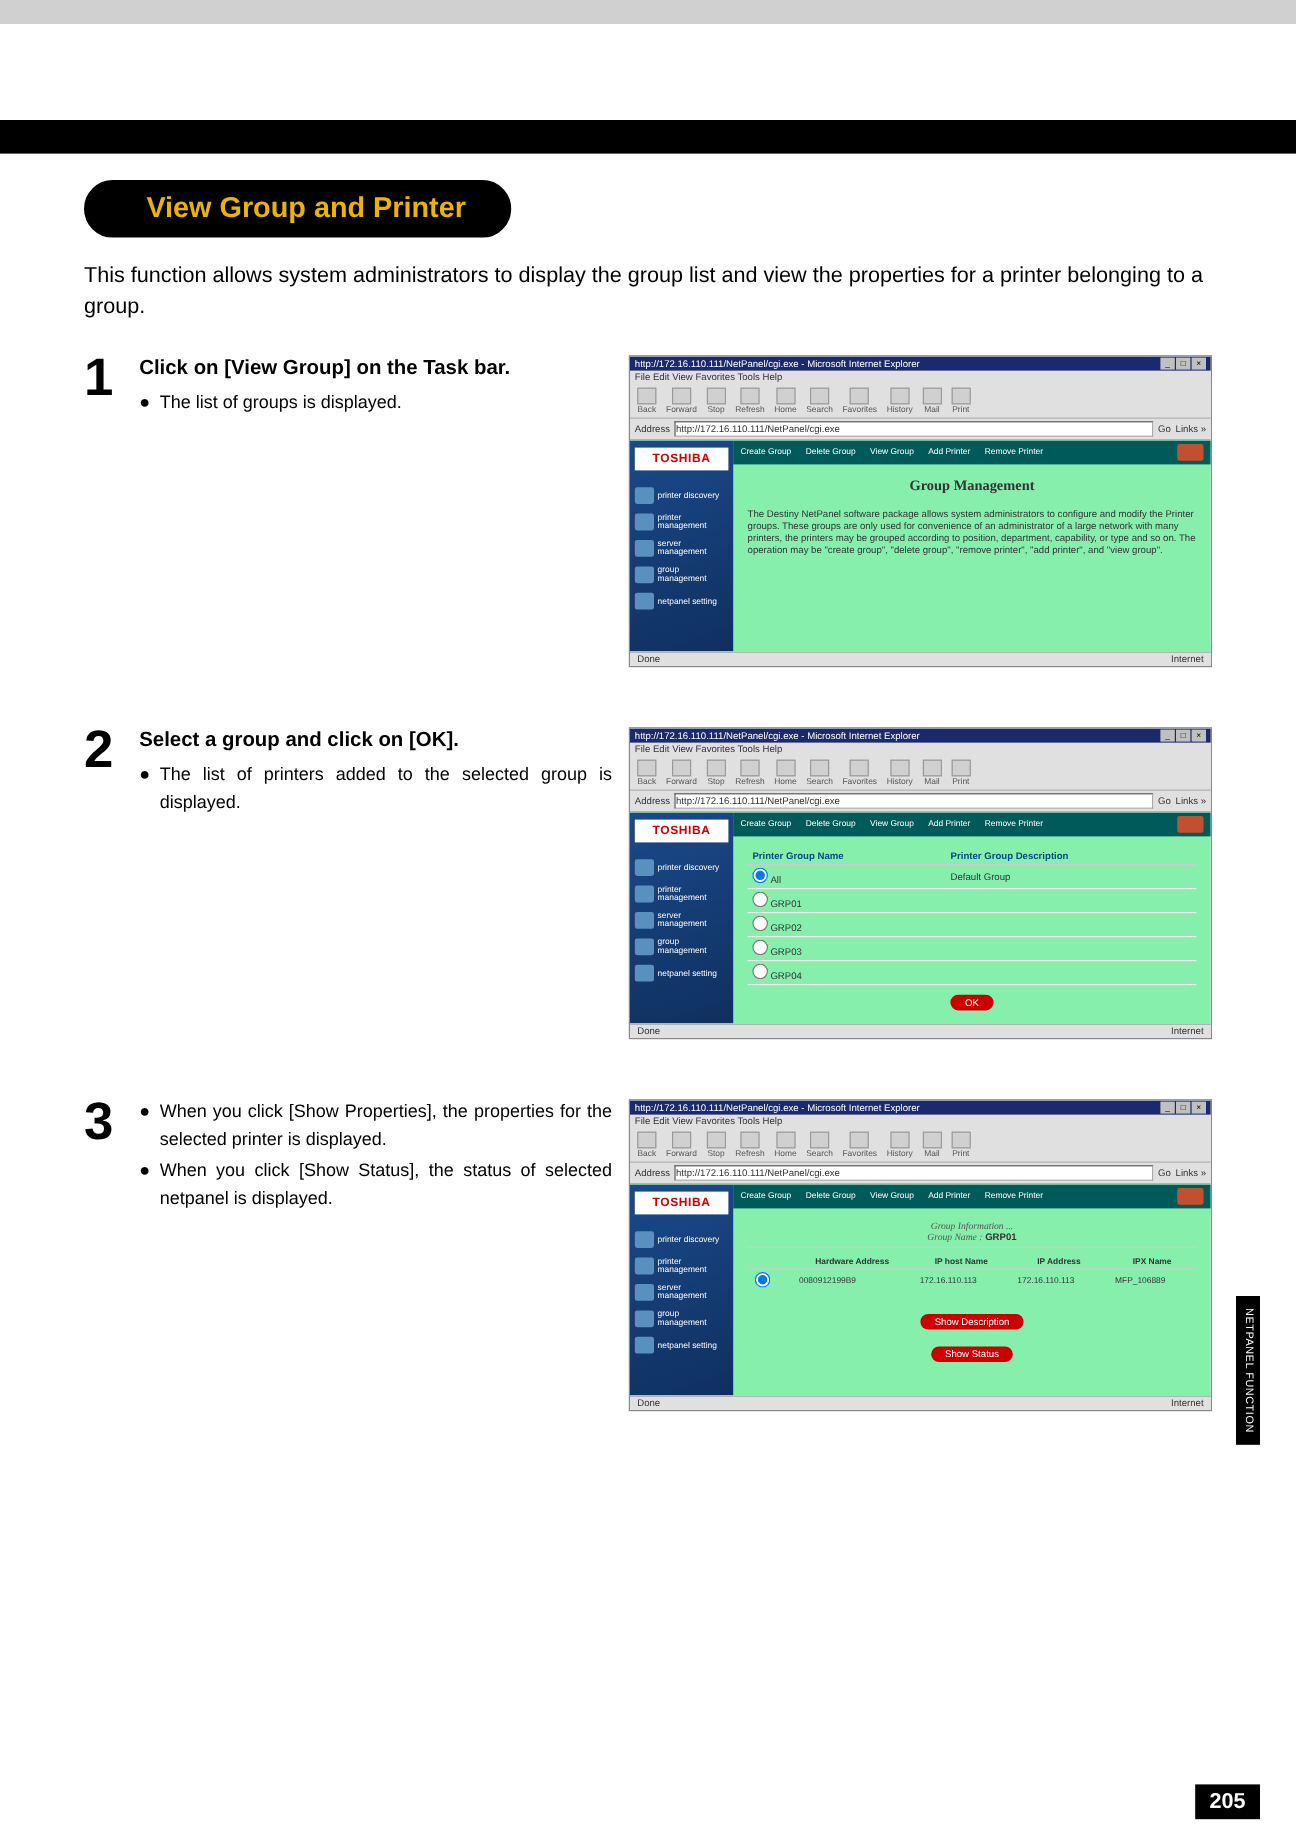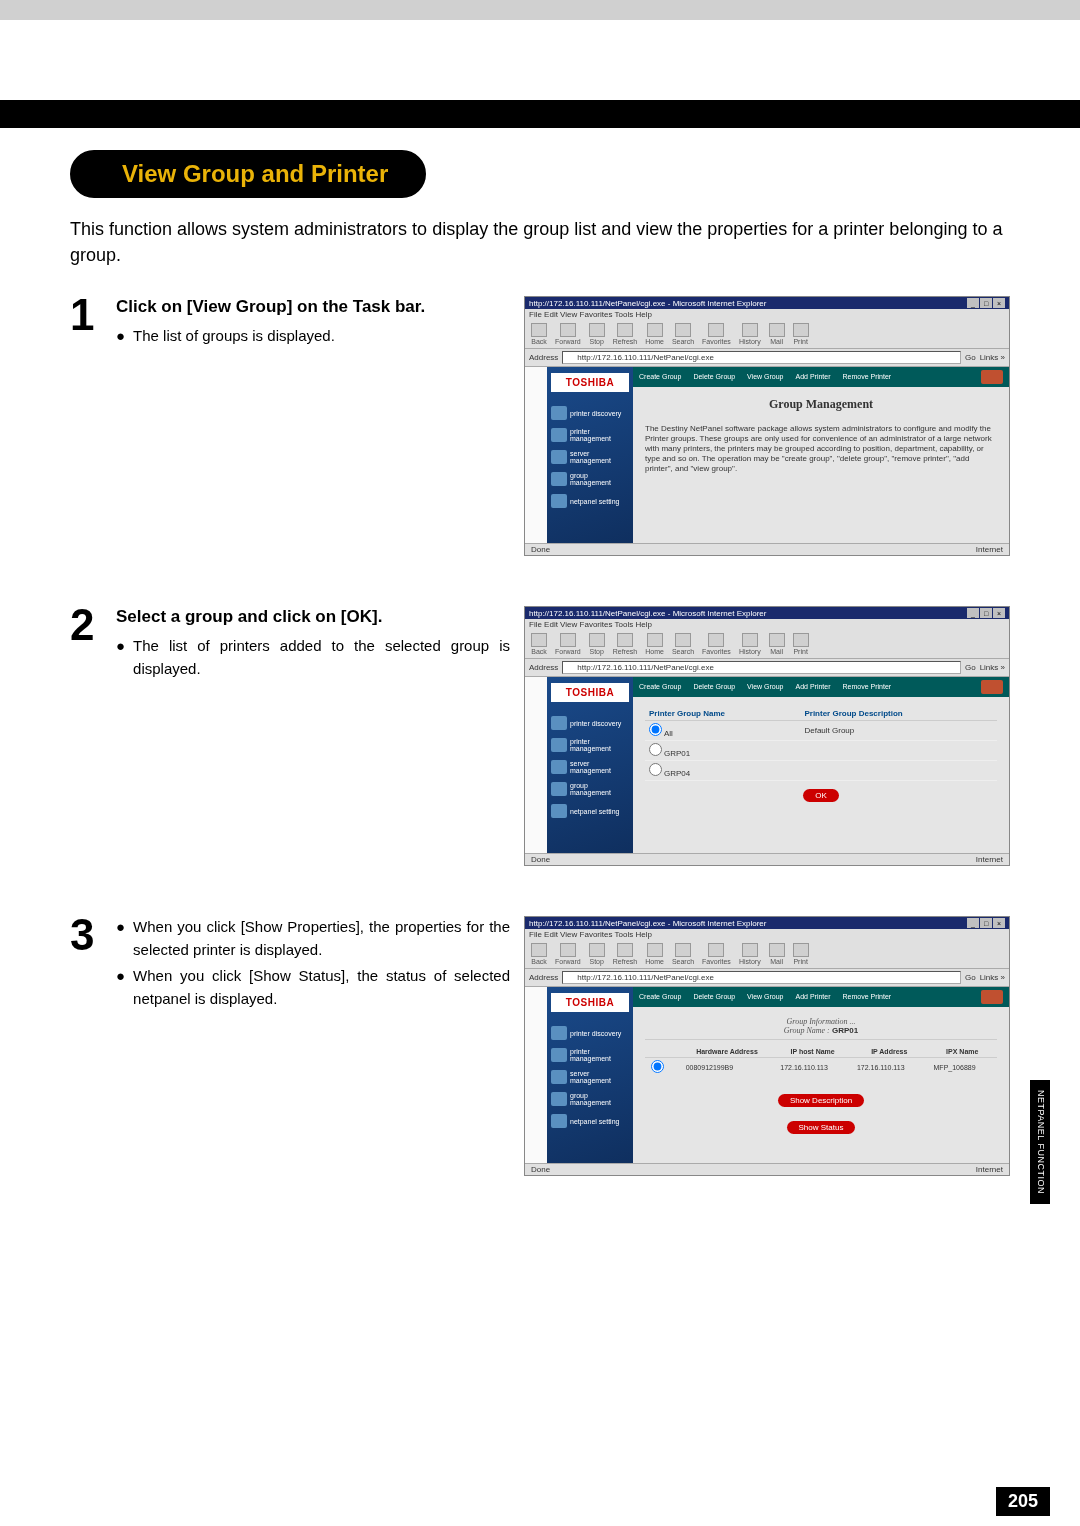--- a/index.html
+++ b/index.html
@@ -140,25 +140,25 @@
     width: 16px; height: 14px; background: #d0d0d0; border: 1px solid #999;
   }
   .ss-address {
     background: #e0e0e0;
     padding: 2px 4px;
     display: flex; align-items: center; gap: 4px;
     border-bottom: 1px solid #aaa;
     font-size: 8px;
   }
   .ss-addr-input {
-    flex: 1; background: #fff; border: 1px inset #aaa; padding: 1px 14px;
+    flex: 1; background: #fff; border: 1px inset #aaa; padding: 1px 0;
     white-space: nowrap; overflow: hidden;
   }
   .ss-body {
-    flex: 1; display: flex; background: #e5e5e5; overflow: hidden; margin-left: 22px;
+    flex: 1; display: flex; background: #86efac; overflow: hidden;
   }
   .ss-sidebar {
     width: 86px;
     background: linear-gradient(160deg, #1a4a8a 0%, #0f2f5f 100%);
     padding: 6px 4px;
     color: #fff;
     display: flex; flex-direction: column; gap: 4px;
   }
   .ss-logo {
     color: #cc0000;
@@ -509,20 +509,28 @@
                       <tr>
                     <th>Printer Group Name</th>
                     <th>Printer Group Description</th>
                   </tr>
                   <tr>
                         <td><input type="radio" class="ss-radio" checked="" style=""><span>All</span></td>
                         <td>Default Group</td>
                       </tr>
                   <tr>
                         <td><input type="radio" class="ss-radio" style=""><span>GRP01</span></td>
+                        <td></td>
+                      </tr>
+                  <tr>
+                        <td><input type="radio" class="ss-radio" style=""><span>GRP02</span></td>
+                        <td></td>
+                      </tr>
+                  <tr>
+                        <td><input type="radio" class="ss-radio" style=""><span>GRP03</span></td>
                         <td></td>
                       </tr>
                   <tr>
                         <td><input type="radio" class="ss-radio" style=""><span>GRP04</span></td>
                         <td></td>
                       </tr>
                 </tbody>
                   </table>
                 <div class="ss-center"><span class="ss-btn-red">OK</span></div>
               </div>

